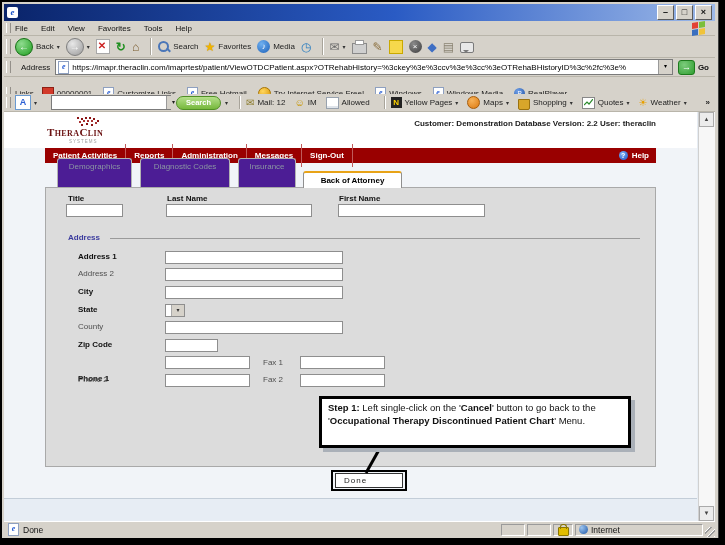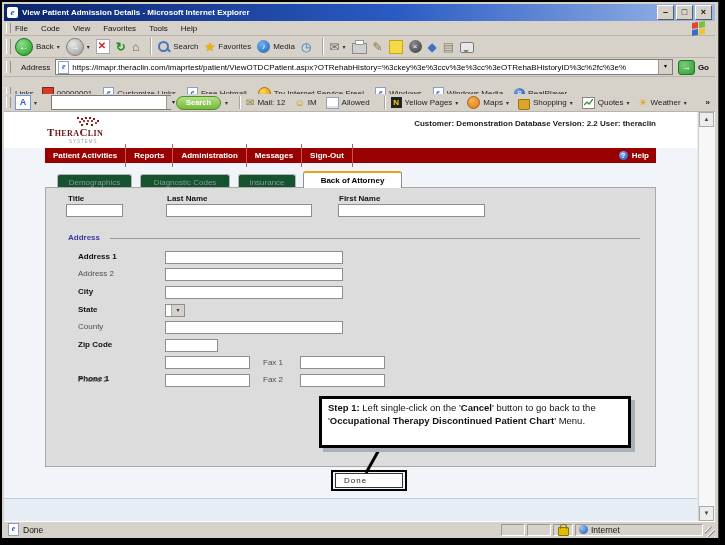--- a/index.html
+++ b/index.html
@@ -78,21 +78,21 @@
   .brtxt{position:absolute;left:0;top:11px;font-family:"Liberation Serif",serif;font-variant:small-caps;font-weight:bold;font-size:11px;color:#6b1212;letter-spacing:.4px}
   .brsub{position:absolute;left:22px;top:24px;font-size:4.5px;color:#a0a0a0;letter-spacing:1px}
   .imapr{position:absolute;left:64px;top:1px;font-family:"Liberation Serif",serif;color:#8c1616}
   .imapr .it{font-style:italic;font-size:20px}
   .imapr .rest{font-size:21px;letter-spacing:1px}
   .cust{position:absolute;right:41px;top:7px;font-size:8px;font-weight:bold;color:#1a1a1a;white-space:nowrap}
   #navbar{position:absolute;left:41px;top:36px;width:611px;height:15px;background:#990000;display:flex;align-items:center;color:#fff;font-size:8px;font-weight:bold}
   .navitem{padding:4px 8px;height:100%;display:flex;align-items:center;border-right:1px solid #c05a5a;white-space:nowrap}
   .navhelp{margin-left:auto;display:flex;align-items:center;gap:4px;padding-right:7px}
   .qcirc{width:9px;height:9px;border-radius:50%;background:radial-gradient(circle at 35% 30%,#7fb0f4,#1c54c8);color:#fff;font-size:7px;font-weight:bold;text-align:center;line-height:9px}
-  .tab{position:absolute;box-sizing:border-box;border:1px solid #b3b3b3;border-bottom:none;border-radius:3px 3px 0 0;background:#14532d;color:#8b96a3;font-size:8px;text-align:center;padding-top:3px;height:14px;top:62px;z-index:1;white-space:nowrap}
+  .tab{position:absolute;box-sizing:border-box;border:1px solid #b3b3b3;border-bottom:none;border-radius:3px 3px 0 0;background:#4c1d95;color:#8b96a3;font-size:8px;text-align:center;padding-top:3px;height:30px;top:46px;z-index:1;white-space:nowrap}
   .tab.active{background:#fff;border-color:#8f8f8f;border-top:2px solid #e8a317;color:#000;font-weight:bold;height:17px;top:59px;z-index:3}
   #panel{position:absolute;left:41px;top:75px;width:611px;height:280px;background:#dcdcdc;border:1px solid #a9a9a9;box-sizing:border-box;z-index:2}
   .lbl{position:absolute;font-size:8px;font-weight:bold;color:#111;white-space:nowrap}
   .lbl.rg{font-weight:normal;color:#4f4f4f}
   .fi{position:absolute;height:13px;background:#fff;border:1px solid #8e8e8e;box-sizing:border-box;padding:0 2px;font-size:8px}
   .sect{position:absolute;left:22px;top:45px;font-size:8px;font-weight:bold;color:#3c3c9e}
   .sectline{position:absolute;left:64px;top:50px;width:530px;border-top:1px solid #9a9a9a}
   .msel{position:absolute;left:119px;top:116px;width:20px;height:13px;background:#fff;border:1px solid #8e8e8e;box-sizing:border-box;display:flex}
   .msel i{margin-left:auto;width:12px;background:#d6d2ca;border-left:1px solid #aaa;font-style:normal;font-size:6px;text-align:center;line-height:11px;color:#333}
   #doneanno{position:absolute;left:327px;top:358px;width:76px;height:21px;border:2px solid #000;box-sizing:border-box}
@@ -111,32 +111,31 @@
   .grip{margin-left:2px;width:10px;height:10px;align-self:flex-end;background:repeating-linear-gradient(135deg,transparent 0 3px,#fff 3px 4px,#9a9a9a 4px 5px)}
 </style>
 </head>
 <body>
 
 <div id="screen">
 <div id="win">
 
   <div id="titlebar">
     <span class="ielogo">e</span>
-    <span class="ttl">View Patient Admission Details - Microsoft Internet Explorer</span>
     <span class="wctrl">
       <span class="wbtn">–</span>
       <span class="wbtn">□</span>
       <span class="wbtn">×</span>
     </span>
   </div>
 
   <div class="bar" id="menubar">
     <span class="hgrip"></span>
     <span class="mi">File</span>
-    <span class="mi">Code</span>
+    <span class="mi">Edit</span>
     <span class="mi">View</span>
     <span class="mi">Favorites</span>
     <span class="mi">Tools</span>
     <span class="mi">Help</span>
     <span class="flag">
       <i style="background:#e34234"></i>
           <i style="background:#7bbf3a"></i>
           <i style="background:#3a6fbf"></i>
           <i style="background:#f0c33a"></i>
     </span>

